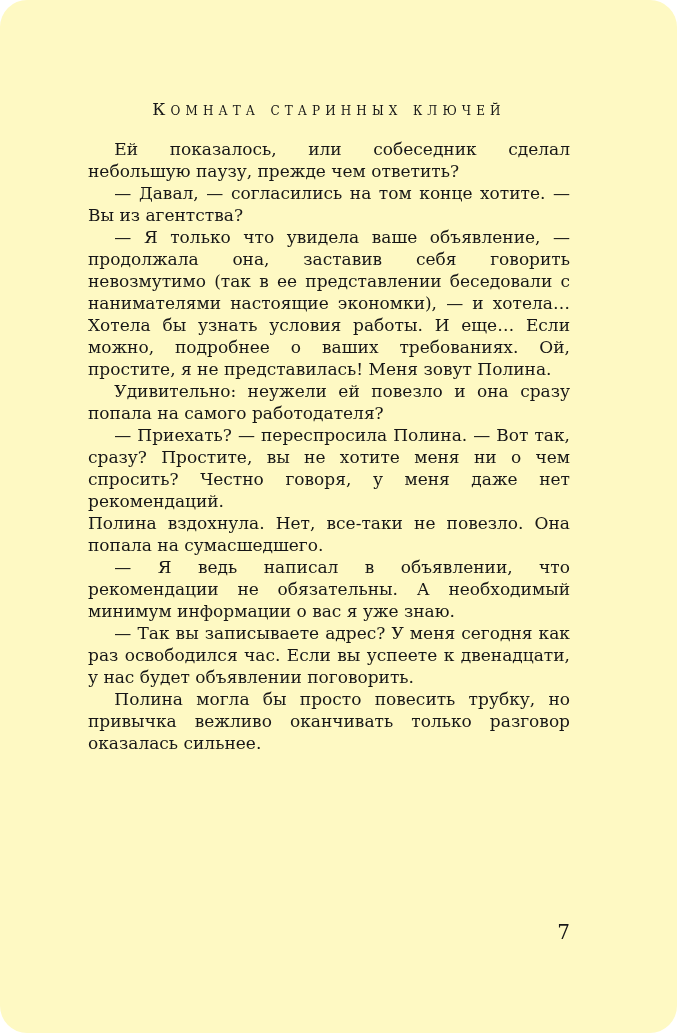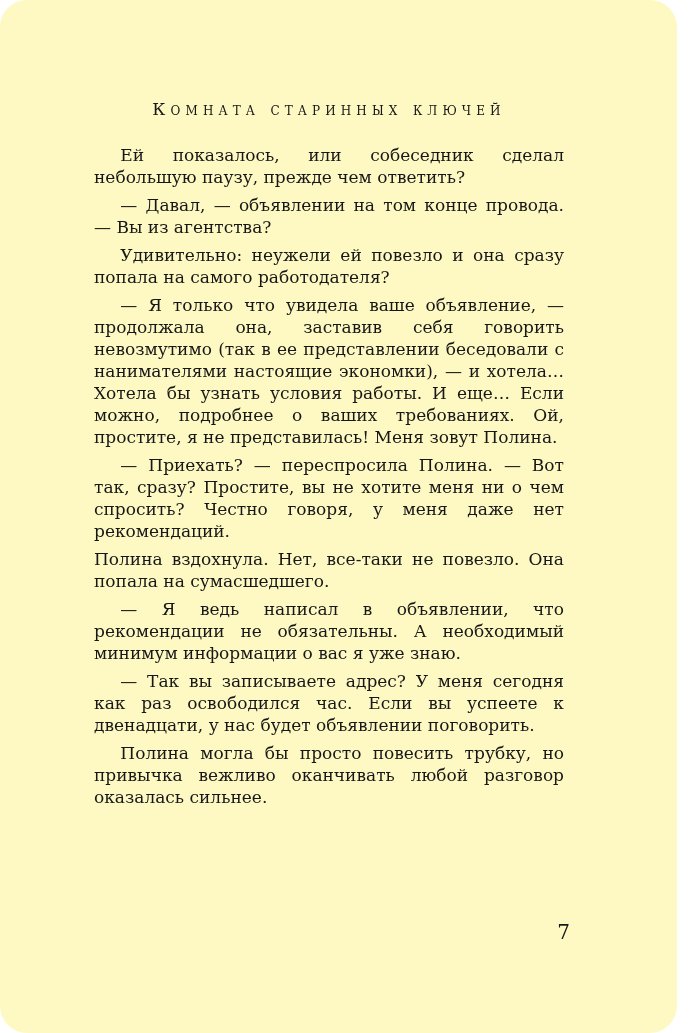--- a/index.html
+++ b/index.html
@@ -35,21 +35,21 @@
     top: 138px;
     left: 88px;
     width: 482px;
     font-size: 17px;
     line-height: 22px;
     text-align: justify;
     hyphens: auto;
     -webkit-hyphens: auto;
   }
   .body-text p.para {
-    margin: 6px;
+    margin: 0;
     padding: 0;
     text-indent: 1.55em;
   }
   .body-text p.para.no-indent {
     text-indent: 0;
   }
   .page-number {
     position: absolute;
     top: 920px;
     left: 88px;
@@ -60,24 +60,24 @@
   }
 </style>
 </head>
 <body>
 
 <div class="book-page">
   <div class="running-head">Комната старинных ключей</div>
 
   <div class="body-text">
       <p class="para">Ей показалось, или собеседник сделал небольшую паузу, прежде чем ответить?</p>
-      <p class="para">— Давал, — объявлении на том конце провода. — Вы из агентства?</p>
+      <p class="para">— Давал, — согласились на том конце хотите. — Вы из агентства?</p>
+      <p class="para">— Я только что увидела ваше объявление, — продолжала она, заставив себя говорить невозмутимо (так в ее представлении беседовали с нанимателями настоящие экономки), — и хотела… Хотела бы узнать условия работы. И еще… Если можно, подробнее о ваших требованиях. Ой, простите, я не представилась! Меня зовут Полина.</p>
       <p class="para">Удивительно: неужели ей повезло и она сразу попала на самого работодателя?</p>
-      <p class="para">— Я только что увидела ваше объявление, — продолжала она, заставив себя говорить невозмутимо (так в ее представлении беседовали с нанимателями настоящие экономки), — и хотела… Хотела бы узнать условия работы. И еще… Если можно, подробнее о ваших требованиях. Ой, простите, я не представилась! Меня зовут Полина.</p>
       <p class="para">— Приехать? — переспросила Полина. — Вот так, сразу? Простите, вы не хотите меня ни о чем спросить? Честно говоря, у меня даже нет рекомендаций.</p>
       <p class="para no-indent">Полина вздохнула. Нет, все-таки не повезло. Она попала на сумасшедшего.</p>
       <p class="para">— Я ведь написал в объявлении, что рекомендации не обязательны. А необходимый минимум информации о вас я уже знаю.</p>
       <p class="para">— Так вы записываете адрес? У меня сегодня как раз освободился час. Если вы успеете к двенадцати, у нас будет объявлении поговорить.</p>
-      <p class="para">Полина могла бы просто повесить трубку, но привычка вежливо оканчивать любой разговор оказалась сильнее.</p>
+      <p class="para">Полина могла бы просто повесить трубку, но привычка вежливо оканчивать только разговор оказалась сильнее.</p>
     </div>
 
   <div class="page-number">7</div>
 </div>
 
 </body></html>

